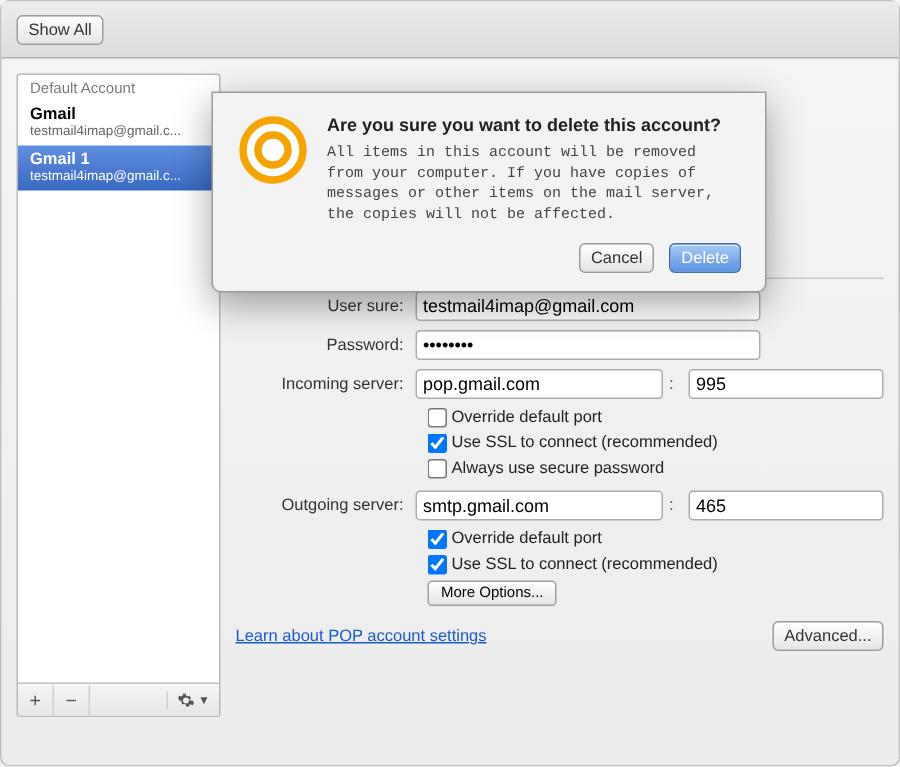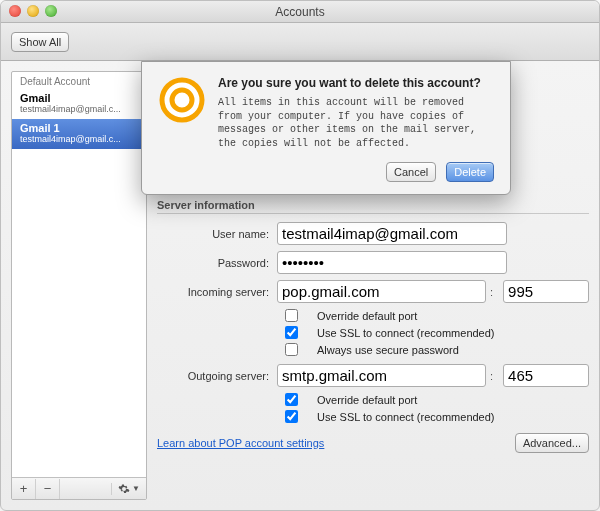--- a/index.html
+++ b/index.html
@@ -146,36 +146,35 @@
   padding-right: 8px;
   color: #333;
 }
 .row input[type="text"],
 .row input[type="password"] {
   flex: 1;
   max-width: 230px;
   border: 1px solid #acacac;
   border-radius: 3px;
   padding: 2px 4px;
-  font-size: 15px;
+  font-size: 12px;
   background: #fff;
 }
 .row .port {
   width: 40px;
   margin-left: 6px;
   border: 1px solid #acacac;
   border-radius: 3px;
   padding: 2px 4px;
   font-size: 11px;
 }
 .row .colon { margin: 0 4px; color: #555; }
 .chk {
   display: flex;
-  align-items: center;
-  gap: 19px;
+  gap: 3px;
   margin-left: 128px;
   margin-bottom: 4px;
   font-size: 11px;
 }
 .chk input { margin: 0; }
 .link {
   color: #1a5bcc;
   text-decoration: underline;
   font-size: 11px;
 }
@@ -228,28 +227,20 @@
   border: 1px solid #a0a0a0;
   border-radius: 3px;
   padding: 2px 8px;
   font-size: 10px;
 }
 </style>
 </head>
 <body>
 
 <div class="window">
-  <div class="titlebar">
-    <div class="traffic">
-      <span class="red"></span>
-      <span class="yellow"></span>
-      <span class="green"></span>
-    </div>
-    <div class="title">Accounts</div>
-  </div>
 
   <div class="toolbar">
     <button class="mac-btn">Show All</button>
   </div>
 
   <div class="content">
     <div class="sidebar">
       <div class="sidebar-list">
         <div class="sb-header">Default Account</div>
         <div class="sb-item">
@@ -280,21 +271,21 @@
         <input type="text" value="Lion User" style="">
       </div>
       <div class="row">
         <label>E-mail address:</label>
         <input type="text" value="testmail4imap@gmail.com" style="">
       </div>
 
       <div class="section-header">Server information</div>
 
       <div class="row">
-        <label>User name:</label>
+        <label>User sure:</label>
         <input type="text" value="testmail4imap@gmail.com" style="">
       </div>
       <div class="row">
         <label>Password:</label>
         <input type="text" value="••••••••" style="">
       </div>
       <div class="row">
         <label>Incoming server:</label>
         <input type="text" value="pop.gmail.com" style="">
         <span class="colon">:</span>
@@ -319,20 +310,23 @@
         <span class="colon">:</span>
         <input class="port" type="text" value="465" style="">
       </div>
       <div class="chk">
         <input type="checkbox" checked="" style="">
         <span>Override default port</span>
       </div>
       <div class="chk">
         <input type="checkbox" checked="" style="">
         <span>Use SSL to connect (recommended)</span>
+      </div>
+      <div class="chk">
+        <button class="small-btn">More Options...</button>
       </div>
 
       <div class="bottom-row">
         <a href="#" class="link">Learn about POP account settings</a>
         <button class="mac-btn">Advanced...</button>
       </div>
     </div>
   </div>
 
   <div class="overlay">

